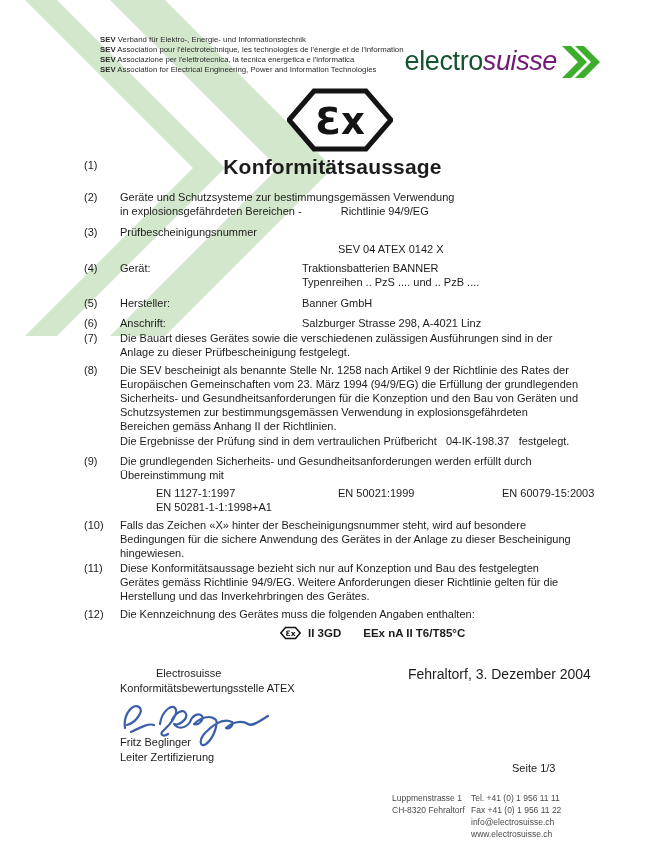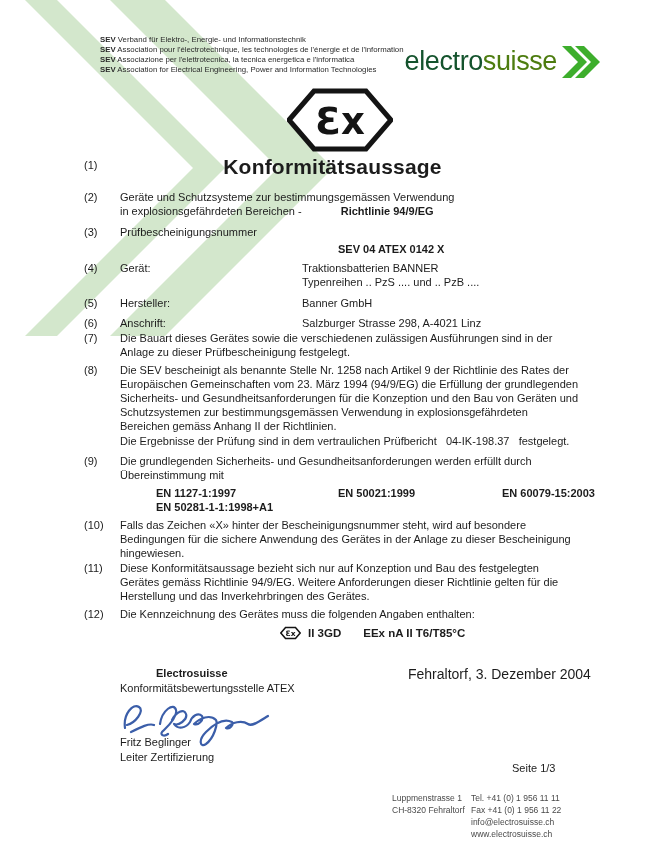--- a/index.html
+++ b/index.html
@@ -11,29 +11,29 @@
   .pre{white-space:pre;}
   
   .watermark{position:absolute;left:0;top:0;z-index:0;}
   
   .sev-lines{left:100px;top:35px;font-size:7.8px;line-height:10px;color:#2a2a2a;z-index:3;}
   .sev-lines b{font-weight:bold;}
   
   .logo-row{right:12px;top:44px;display:flex;align-items:center;z-index:3;}
   .logo-text{font-size:27px;letter-spacing:-0.4px;line-height:30px;}
   .logo-electro{color:#14532d;}
-  .logo-suisse{color:#4d7c0f;}
+  .logo-suisse{color:#701a75;font-style:italic;}
   .logo-chevrons{margin-left:5px;margin-top:2px;}
   
   .ex-big{left:287px;top:87px;z-index:3;}
   
   .num{position:absolute;left:84px;font-size:11px;line-height:14px;z-index:3;}
   .txt{position:absolute;left:120px;font-size:11px;line-height:14px;z-index:3;}
   .val{position:absolute;left:282px;font-size:11px;line-height:14px;z-index:3;margin-left:20px;}
-  .b{font-weight:bold;padding-left:36px;}
+  .b{font-weight:normal;padding-left:36px;}
   .title{left:120px;top:155px;width:425px;text-align:center;font-size:21px;font-weight:bold;letter-spacing:0.2px;z-index:3;}
   .mark-row{left:280px;top:626px;display:flex;align-items:center;z-index:3;font-size:11.5px;font-weight:bold;}
   .mark-row .gap1{width:7px;}
   .mark-row .gap2{width:22px;}
   .signature{left:118px;top:694px;z-index:3;}
   .footer-small{font-size:8.5px;line-height:12px;color:#4a4a4a;z-index:3;}
   .seite{left:512px;top:762px;font-size:11px;z-index:3;}
 </style>
 </head>
 <body>

